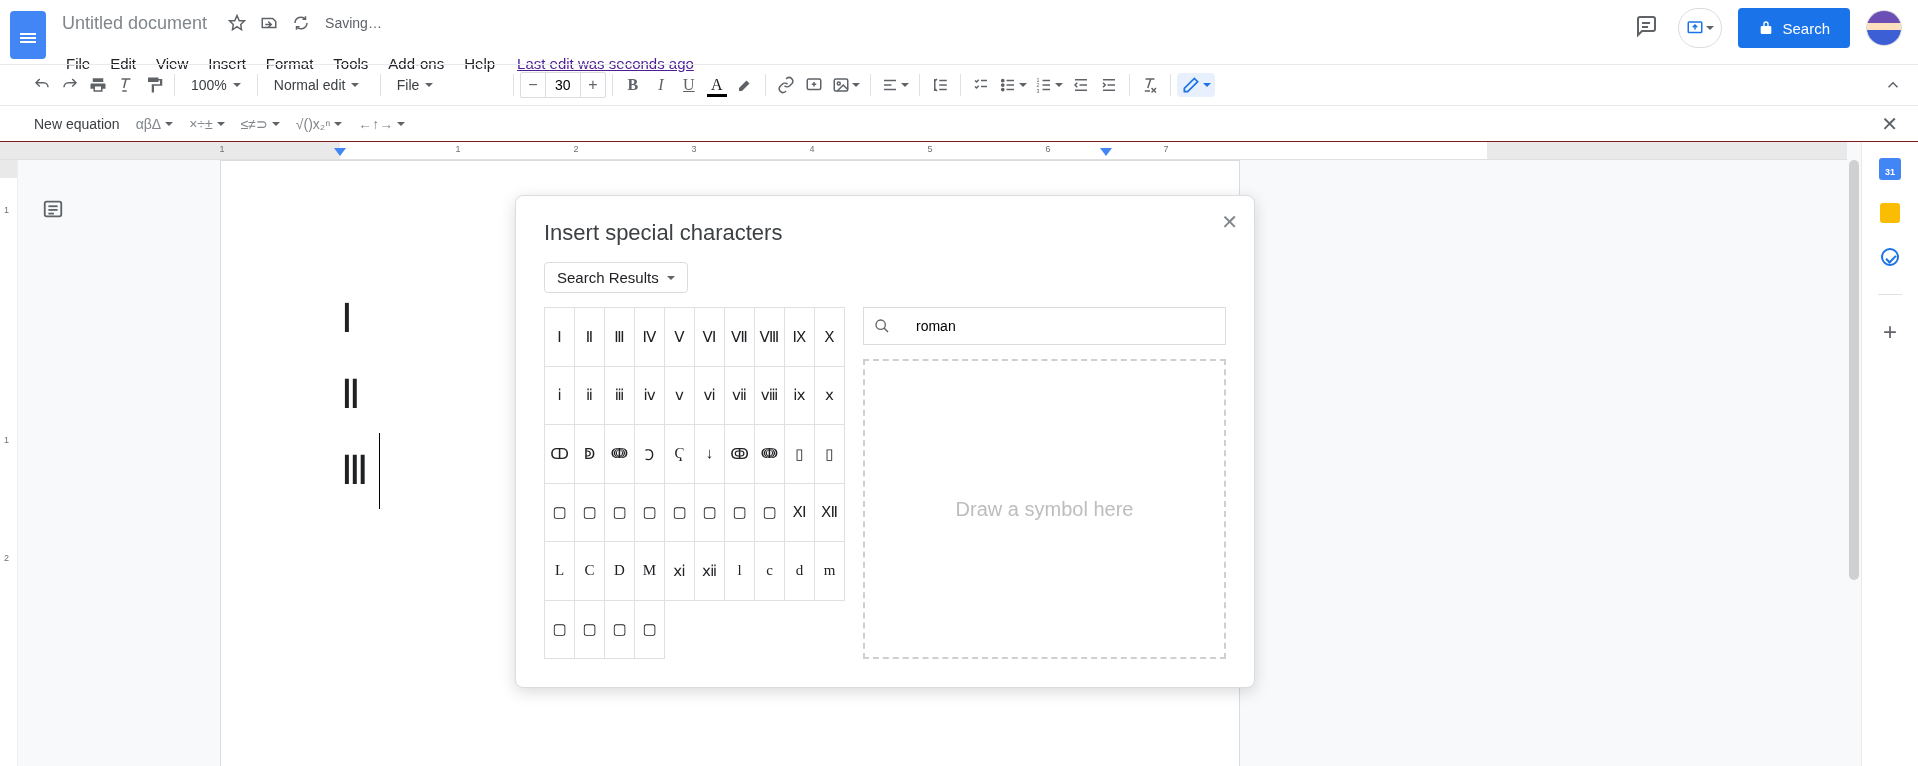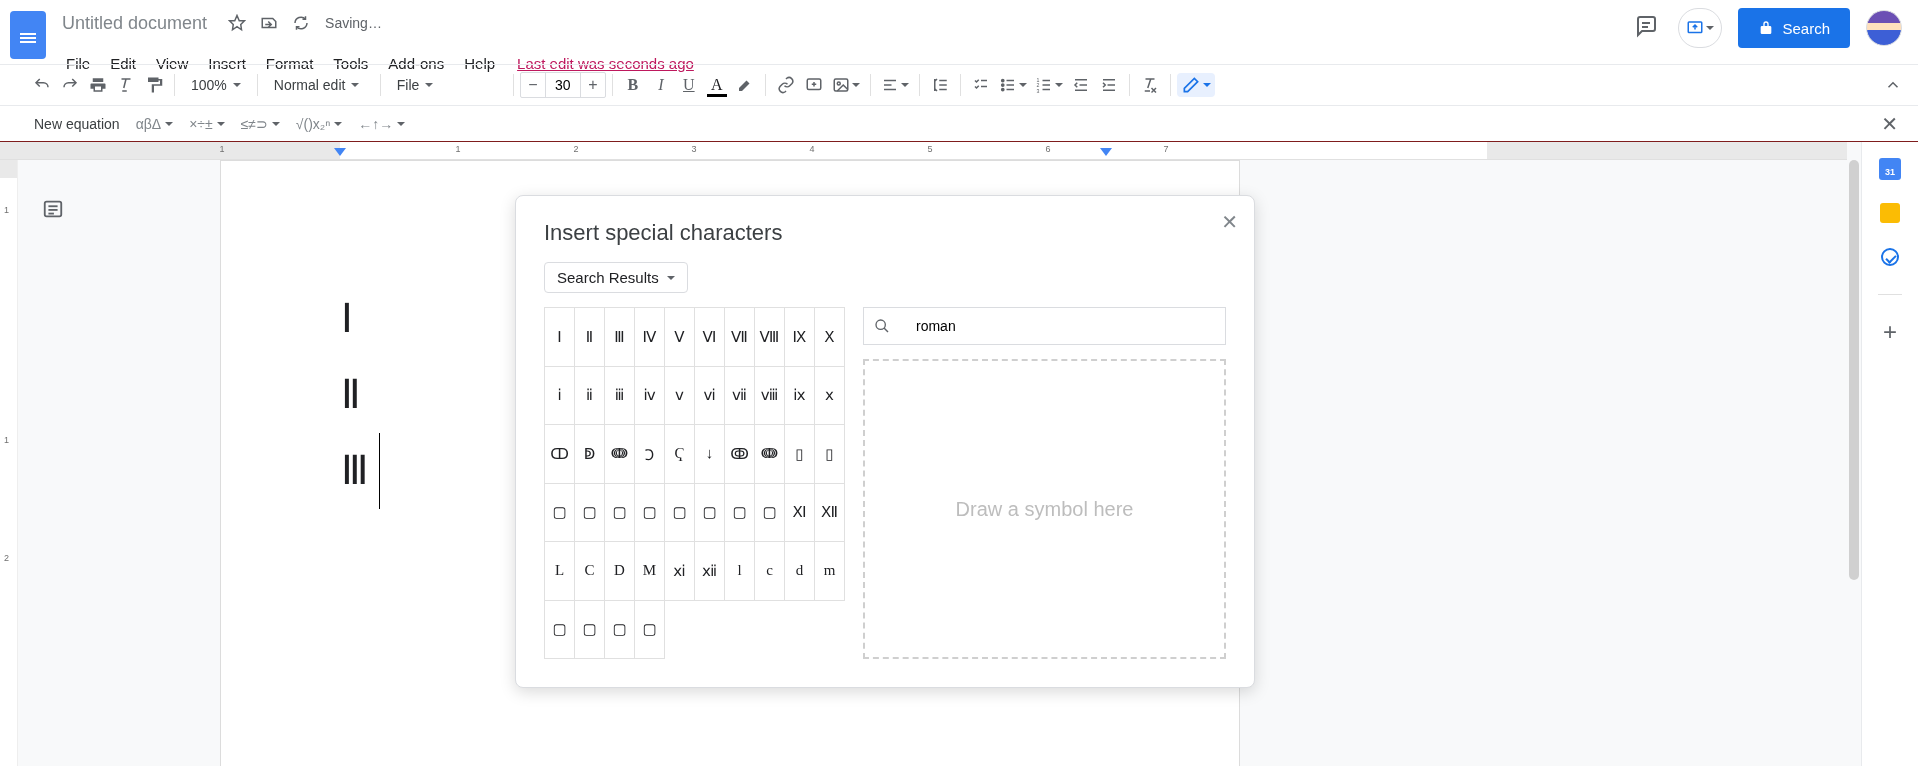--- a/index.html
+++ b/index.html
@@ -13,21 +13,21 @@
   .docs-logo .glyph::after { content:""; position:absolute; left:10px; top:22px; width:16px; height:2px; background:#fff; box-shadow:0 4px 0 #fff, 0 8px 0 #fff; }
   .title-col { display:flex; flex-direction:column; }
   .title-row { display:flex; align-items:center; gap:14px; height:30px; }
   .doc-title { font-size:18px; color:#80868b; letter-spacing:0; padding:2px 6px; border-radius:4px; }
   .title-icons { display:flex; gap:12px; color:#5f6368; }
   .title-icons .ic { width:20px; height:20px; display:flex; align-items:center; justify-content:center; cursor:pointer; }
   .saving { font-size:14px; color:#5f6368; }
 
   .menu-row { display:flex; align-items:center; gap:0; height:30px; margin-top:10px; }
   .menu-item { padding:4px 10px; font-size:15px; color:#202124; cursor:pointer; border-radius:4px; }
-  .last-edit { margin-left:12px; font-size:15px; color:#be185d; text-decoration:underline; cursor:pointer; }
+  .last-edit { margin-left:12px; font-size:15px; color:#4c1d95; text-decoration:underline; cursor:pointer; }
 
   .titlebar-right { margin-left:auto; display:flex; align-items:center; gap:16px; }
   .present-btn { width:44px; height:40px; border:1px solid #dadce0; border-radius:24px; display:flex; align-items:center; justify-content:center; gap:2px; cursor:pointer; }
   .share-btn { height:40px; padding:0 20px; border-radius:4px; background:#1a73e8; color:#fff; font-weight:500; font-size:15px; display:flex; align-items:center; gap:8px; cursor:pointer; }
   .avatar { width:36px; height:36px; border-radius:50%; overflow:hidden; cursor:pointer; background:linear-gradient(#6b4fb4 0 35%, #ffe0bd 35% 55%, #3d5fd6 55% 100%); border:1px solid #dadce0; }
 
   
   .toolbar { height:42px; border-top:1px solid #e8eaed; border-bottom:1px solid #e8eaed; display:flex; align-items:center; padding:0 10px 0 28px; gap:0; position:relative; }
   .sep { width:1px; height:22px; background:#e0e0e0; margin:0 6px; }
   .tbtn { min-width:28px; height:28px; padding:0 4px; display:flex; align-items:center; justify-content:center; color:#5f6368; border-radius:4px; cursor:pointer; position:relative; }

